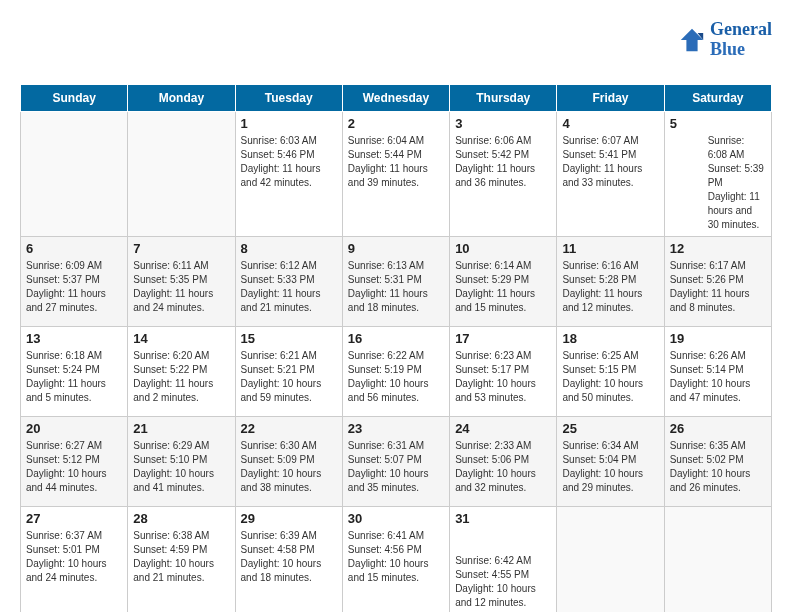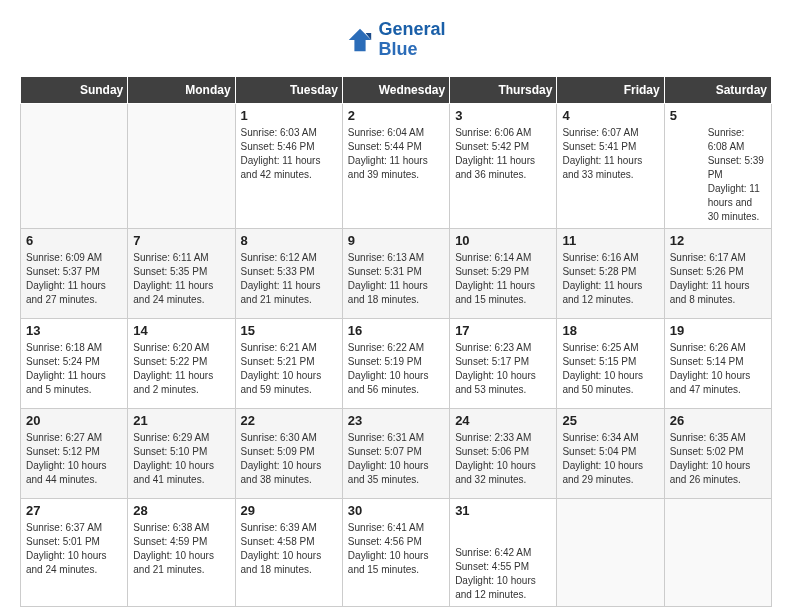--- a/index.html
+++ b/index.html
@@ -5,23 +5,24 @@
     * { box-sizing: border-box; margin: 0; padding: 0; }
     body {
       font-family: Arial, sans-serif;
       background: #fff;
       width: 792px;
       min-height: 612px;
       padding: 20px;
     }
     .header {
       display: flex;
-      justify-content: center;
+      justify-content: flex-end;
       align-items: flex-start;
-      margin-bottom: 16px;
+      margin-bottom: 24px;
+      font-family: Liberation Serif, serif;
     }
     .logo {
       display: flex;
       align-items: center;
       gap: 4px;
     }
     .logo-text {
       font-size: 18px;
       font-weight: bold;
       color: #333;
@@ -45,26 +46,26 @@
     .location {
       font-size: 16px;
       color: #555;
     }
     table {
       width: 100%;
       border-collapse: collapse;
       table-layout: fixed;
     }
     thead th {
-      background: #404040;
+      background: #0369a1;
       color: #fff;
       font-size: 12px;
       font-weight: bold;
       padding: 6px 4px;
-      text-align: right;
+      text-align: center;
       border: 1px solid #fff;
     }
     tbody td {
       border: 1px solid #ccc;
       vertical-align: top;
       padding: 4px 5px;
       font-size: 10.5px;
       color: #222;
       height: 90px;
       background: #fff;

